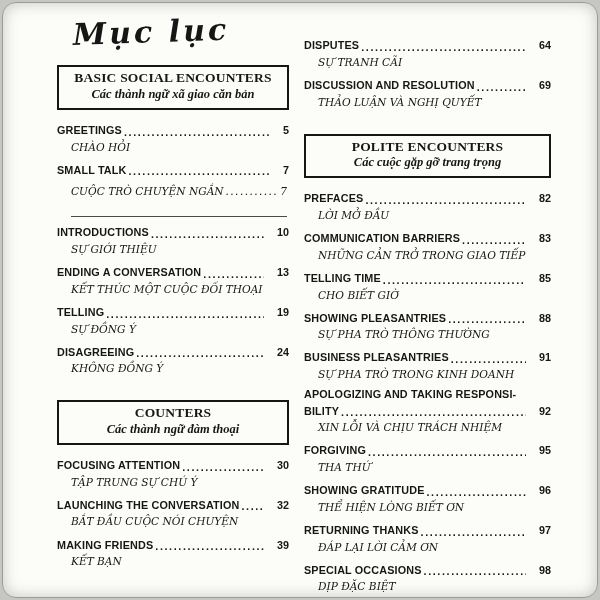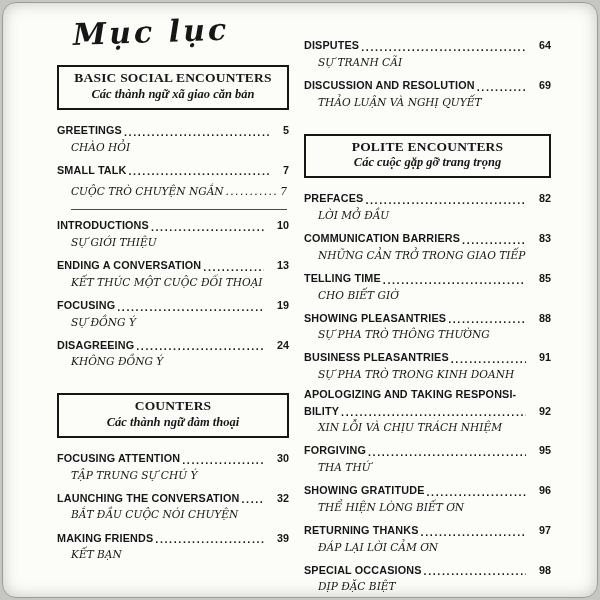--- a/index.html
+++ b/index.html
@@ -35,21 +35,21 @@
   .row { display:flex; align-items:center; line-height:1.25; }
   .t { font-weight:bold; font-size:10.8px; letter-spacing:.15px; white-space:nowrap; }
   .p { font-weight:bold; font-size:10.8px;padding-left:11px; }
   .leader { flex:1 1 0; min-width:4px; overflow:hidden; white-space:nowrap; margin:0 2px; }
   .leader::after {
     content:"..........................................................................";
     font-weight:bold; font-size:10.8px; letter-spacing:1.6px;
   }
   .sub { font-family:"DejaVu Serif", serif; font-style:italic; font-size:10.6px; line-height:1.3; margin:0 0 0 14px; }
   .subrow { display:flex; align-items:baseline; margin-left:14px; line-height:1.3; }
-  .underlined { border-bottom:1px solid #4a4a46; padding-bottom:8px; margin-right:2px; }
+  .underlined { border-bottom:1px solid #4a4a46; padding-bottom:15px; margin-right:2px; }
   .subt, .subp { font-family:"DejaVu Serif", serif; font-style:italic; font-size:10.6px; }
   .subleader::after {
     font-family:"DejaVu Serif", serif; font-style:italic; font-weight:normal;
     font-size:10.6px; letter-spacing:1.4px;
   }
 </style>
 </head>
 <body>
 
 <div class="page">
@@ -101,21 +101,21 @@
         <span class="p">13</span>
       </div>
       <div class="sub">KẾT THÚC MỘT CUỘC ĐỐI THOẠI</div>
     </div>
 
     <div class="entry">
     </div>
 
     <div class="entry">
       <div class="row">
-        <span class="t">FOCUSING</span>
+        <span class="t">TELLING</span>
         <span class="leader"></span>
         <span class="p">19</span>
       </div>
       <div class="sub">SỰ ĐỒNG Ý</div>
     </div>
 
     <div class="entry">
       <div class="row">
         <span class="t">DISAGREEING</span>
         <span class="leader"></span>

